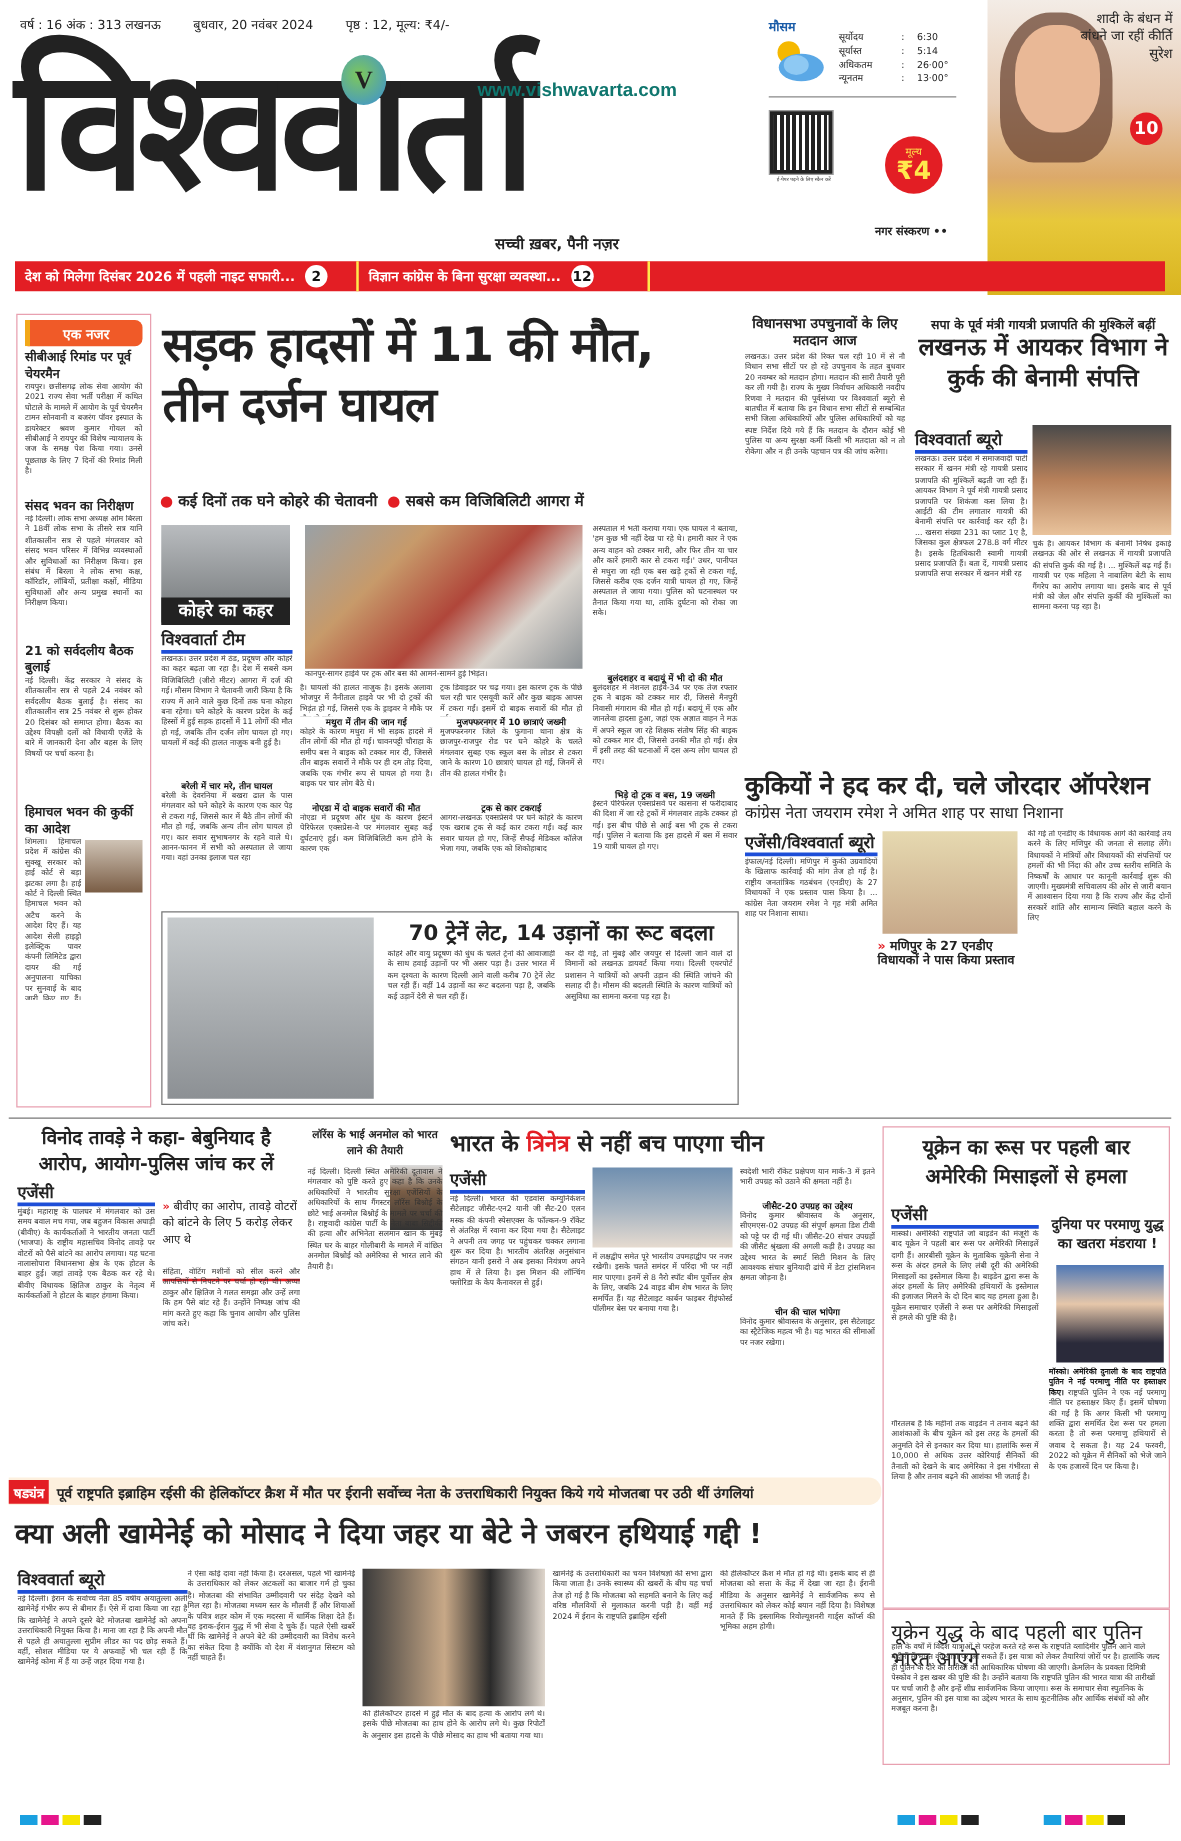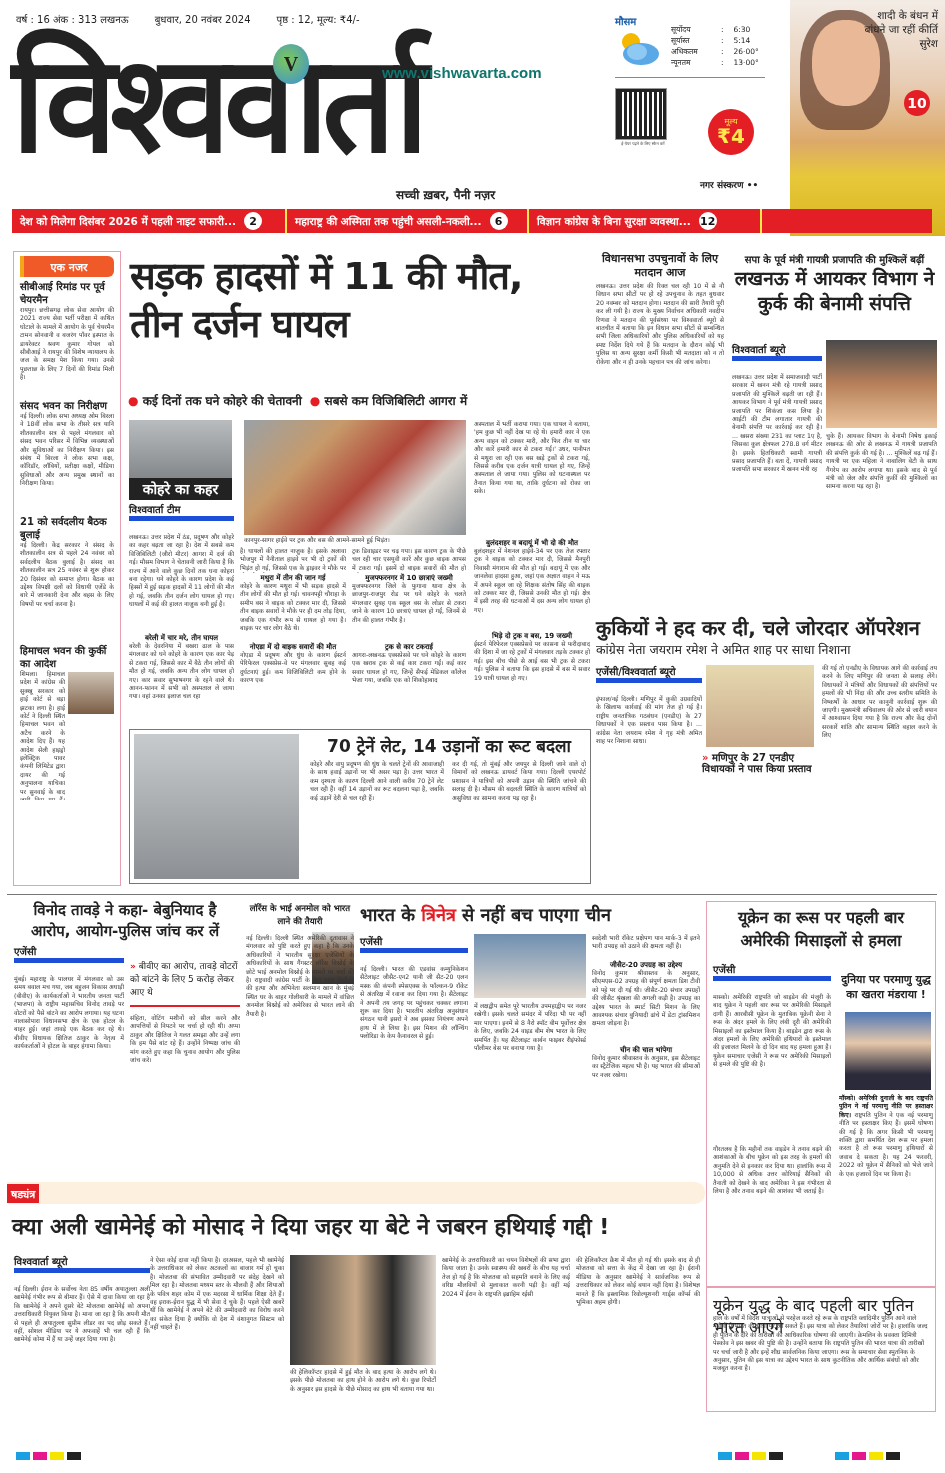--- a/index.html
+++ b/index.html
@@ -34,21 +34,21 @@
 .sidebar{top:251px;left:13px;width:108px;height:635px;border:1px solid #e8a0b0;padding:4px 6px}
 .ekbadge{background:#f05a28;border-left:4px solid #f2a818;color:#fff;font-weight:bold;font-size:11px;text-align:center;padding:3px 0;border-radius:0 6px 6px 0}
 .sh{font-size:10px;line-height:13px;font-weight:bold;margin-top:3px}
 .mainhead{top:252px;left:130px;width:450px;font-size:38px;line-height:48px;font-weight:bold;text-align:left;letter-spacing:-1px}
 .subhead{top:392px;left:128px;width:460px;font-size:12px;font-weight:bold;display:flex;gap:8px}
 .dot{color:#e31e24}
 .photo1{top:420px;left:129px;width:103px;height:78px;background:linear-gradient(#b9bcbf,#727678)}
 .photo1cap{top:478px;left:129px;width:103px;height:22px;background:#222;color:#fff;font-size:14px;font-weight:bold;text-align:center;line-height:22px}
 .photo2{top:420px;left:244px;width:222px;height:115px;background:linear-gradient(135deg,#9aa1a6 0%,#c79a6a 30%,#b0463a 55%,#d9d3cc 75%,#8c9296 100%)}
 .cap2{top:536px;left:244px;width:222px;font-size:7px}
-.byline{font-size:10px;font-weight:bold;border-bottom:5px solid #1d4ed8;margin-bottom:12px}
+.byline{font-size:13px;font-weight:bold;border-bottom:3px solid #1d4ed8;margin-bottom:1px}
 .col{font-size:6.2px;line-height:8.4px;text-align:justify;color:#333;overflow:hidden}
 .col b{color:#111}
 .colh{font-size:7px;font-weight:bold;text-align:center;color:#111}
 .trainbox{top:729px;left:129px;width:462px;height:155px;border:1px solid #777}
 .trainpic{position:absolute;left:4px;top:4px;width:165px;height:145px;background:linear-gradient(#c7cbcd,#8c9094)}
 .trainhead{position:absolute;left:180px;top:4px;width:278px;font-size:17px;font-weight:bold;text-align:center}
 .vs{top:252px;left:596px;width:128px}
 .vs h3{font-size:11px;line-height:14px;text-align:center}
 .gayhead{top:252px;left:732px;width:205px;text-align:center}
 .gay1{font-size:10px;font-weight:bold}
@@ -131,24 +131,20 @@
     <div class="face"></div>
   </div>
 <div class="abs celebtxt">शादी के बंधन में बांधने जा रहीं कीर्ति सुरेश</div>
 <div class="abs celebno">10</div>
 
 <div class="abs ticker">
   <div class="tick" style="width:275px">
       <span>देश को मिलेगा दिसंबर 2026 में पहली नाइट सफारी...</span>
       <span class="n">2</span>
     </div>
-  <div class="tick" style="width:242px">
-      <span>महाराष्ट्र की अस्मिता तक पहुंची असली-नकली...</span>
-      <span class="n">6</span>
-    </div>
   <div class="tick" style="width:233px">
       <span>विज्ञान कांग्रेस के बिना सुरक्षा व्यवस्था...</span>
       <span class="n">12</span>
     </div>
 </div>
 
 <div class="abs sidebar">
   <div class="ekbadge">एक नजर</div>
   <div class="sh">सीबीआई रिमांड पर पूर्व चेयरमैन</div>
   <div class="small" style="height:90px">रायपुर। छत्तीसगढ़ लोक सेवा आयोग की 2021 राज्य सेवा भर्ती परीक्षा में कथित घोटाले के मामले में आयोग के पूर्व चेयरमैन टामन सोनवानी व बजरंग पॉवर इस्पात के डायरेक्टर श्रवण कुमार गोयल को सीबीआई ने रायपुर की विशेष न्यायालय के जज के समक्ष पेश किया गया। उनसे पूछताछ के लिए 7 दिनों की रिमांड मिली है।</div>
@@ -232,21 +228,21 @@
 <div class="abs jrcap"><span style="color:#e31e24">»</span> <span>मणिपुर के 27 एनडीए विधायकों ने पास किया प्रस्ताव</span></div>
 <div class="abs col" style="top:664px;left:822px;width:115px;height:222px">की गई तो एनडीए के विधायक आगे की कार्रवाई तय करने के लिए मणिपुर की जनता से सलाह लेंगे। विधायकों ने मंत्रियों और विधायकों की संपत्तियों पर हमलों की भी निंदा की और उच्च स्तरीय समिति के निष्कर्षों के आधार पर कानूनी कार्रवाई शुरू की जाएगी। मुख्यमंत्री सचिवालय की ओर से जारी बयान में आश्वासन दिया गया है कि राज्य और केंद्र दोनों सरकारें शांति और सामान्य स्थिति बहाल करने के लिए</div>
 
 <div class="abs" style="top:894px;left:7px;width:930px;border-top:1px solid #777"></div>
 
 <div class="abs bd" style="top:900px;left:14px;width:222px;text-align:center">विनोद तावड़े ने कहा- बेबुनियाद है आरोप, आयोग-पुलिस जांच कर लें</div>
 <div class="abs" style="top:944px;left:14px;width:110px">
   <div class="byline">एजेंसी</div>
   <div class="col" style="height:222px">मुंबई। महाराष्ट्र के पालघर में मंगलवार को उस समय बवाल मच गया, जब बहुजन विकास अघाड़ी (बीवीए) के कार्यकर्ताओं ने भारतीय जनता पार्टी (भाजपा) के राष्ट्रीय महासचिव विनोद तावड़े पर वोटरों को पैसे बांटने का आरोप लगाया। यह घटना नालासोपारा विधानसभा क्षेत्र के एक होटल के बाहर हुई। जहां तावड़े एक बैठक कर रहे थे। बीवीए विधायक क्षितिज ठाकुर के नेतृत्व में कार्यकर्ताओं ने होटल के बाहर हंगामा किया।</div>
 </div>
-<div class="abs" style="top:960px;left:130px;width:110px;font-size:9px;line-height:13px;border-bottom:2px solid #e31e24;padding-bottom:6px"><span style="color:#e31e24;font-weight:bold">»</span> <span>बीवीए का आरोप, तावड़े वोटरों को बांटने के लिए 5 करोड़ लेकर आए थे</span></div>
+<div class="abs" style="top:960px;left:130px;width:110px;font-size:9px;line-height:13px;border-bottom:2px solid #e31e24;padding-bottom:24px"><span style="color:#e31e24;font-weight:bold">»</span> <span>बीवीए का आरोप, तावड़े वोटरों को बांटने के लिए 5 करोड़ लेकर आए थे</span></div>
 <div class="abs col" style="top:1014px;left:130px;width:110px;height:152px">संहिता, वोटिंग मशीनों को सील करने और आपत्तियों से निपटने पर चर्चा हो रही थी। अप्पा ठाकुर और क्षितिज ने गलत समझा और उन्हें लगा कि हम पैसे बांट रहे हैं। उन्होंने निष्पक्ष जांच की मांग करते हुए कहा कि चुनाव आयोग और पुलिस जांच करे।</div>
 
 <div class="abs" style="top:902px;left:246px;width:108px;font-size:8.5px;font-weight:bold;line-height:13px;text-align:center">लॉरेंस के भाई अनमोल को भारत लाने की तैयारी</div>
 <div class="abs" style="top:932px;left:312px;width:42px;height:52px;background:linear-gradient(#ddd,#7a5d45 40%,#333)"></div>
 <div class="abs col" style="top:934px;left:246px;width:108px;height:232px">नई दिल्ली। दिल्ली स्थित अमेरिकी दूतावास ने मंगलवार को पुष्टि करते हुए कहा है कि उनके अधिकारियों ने भारतीय सुरक्षा एजेंसियों के अधिकारियों के साथ गैंगस्टर लॉरेंस बिश्नोई के छोटे भाई अनमोल बिश्नोई के मामले पर चर्चा की है। राष्ट्रवादी कांग्रेस पार्टी के नेता बाबा सिद्दीकी की हत्या और अभिनेता सलमान खान के मुंबई स्थित घर के बाहर गोलीबारी के मामले में वांछित अनमोल बिश्नोई को अमेरिका से भारत लाने की तैयारी है।</div>
 
 <div class="abs" style="top:902px;left:360px;width:340px;font-size:18px;font-weight:bold"><span>भारत के </span><span style="color:#e31e24">त्रिनेत्र</span><span> से नहीं बच पाएगा चीन</span></div>
 <div class="abs" style="top:934px;left:360px;width:108px">
   <div class="byline">एजेंसी</div>
   <div class="col" style="height:220px">नई दिल्ली। भारत की एडवांस कम्युनिकेशन सैटेलाइट जीसैट-एन2 यानी जी सैट-20 एलन मस्क की कंपनी स्पेसएक्स के फॉल्कन-9 रॉकेट से अंतरिक्ष में रवाना कर दिया गया है। सैटेलाइट ने अपनी तय जगह पर पहुंचकर चक्कर लगाना शुरू कर दिया है। भारतीय अंतरिक्ष अनुसंधान संगठन यानी इसरो ने अब इसका नियंत्रण अपने हाथ में ले लिया है। इस मिशन की लॉन्चिंग फ्लोरिडा के केप कैनावरल से हुई।</div>
@@ -272,20 +268,21 @@
   <div class="putinpic"></div>
   <div class="col" style="position:absolute;top:192px;left:132px;width:94px;height:188px"><b>मॉस्को। अमेरिकी दुनाली के बाद राष्ट्रपति पुतिन ने नई परमाणु नीति पर हस्ताक्षर किए।</b> <span>राष्ट्रपति पुतिन ने एक नई परमाणु नीति पर हस्ताक्षर किए हैं। इसमें घोषणा की गई है कि अगर किसी भी परमाणु शक्ति द्वारा समर्थित देश रूस पर हमला करता है तो रूस परमाणु हथियारों से जवाब दे सकता है। यह 24 फरवरी, 2022 को यूक्रेन में सैनिकों को भेजे जाने के एक हजारवें दिन पर किया है।</span></div>
 </div>
 <div class="abs putinbox">
   <div style="position:absolute;top:6px;left:6px;width:218px;font-size:16px;font-weight:normal">यूक्रेन युद्ध के बाद पहली बार पुतिन भारत आएंगे</div>
   <div class="col" style="position:absolute;top:26px;left:6px;width:218px;height:94px;text-align:left">हाल के वर्षों में विदेश यात्राओं से परहेज करते रहे रूस के राष्ट्रपति व्लादिमीर पुतिन आने वाले महीनों में भारत की यात्रा पर आ सकते हैं। इस यात्रा को लेकर तैयारियां जोरों पर है। हालांकि जल्द ही पुतिन के दौरे की तारीखों की आधिकारिक घोषणा की जाएगी। क्रेमलिन के प्रवक्ता दिमित्री पेस्कोव ने इस खबर की पुष्टि की है। उन्होंने बताया कि राष्ट्रपति पुतिन की भारत यात्रा की तारीखों पर चर्चा जारी है और इन्हें शीघ्र सार्वजनिक किया जाएगा। रूस के समाचार सेवा स्पुतनिक के अनुसार, पुतिन की इस यात्रा का उद्देश्य भारत के साथ कूटनीतिक और आर्थिक संबंधों को और मजबूत करना है।</div>
 </div>
 
 <div class="abs shadyantra">
   <span class="sbadge">षड्यंत्र</span>
+  <span class="stext">पूर्व राष्ट्रपति इब्राहिम रईसी की हेलिकॉप्टर क्रैश में मौत पर ईरानी सर्वोच्च नेता के उत्तराधिकारी नियुक्त किये गये मोजतबा पर उठी थीं उंगलियां</span>
 </div>
 <div class="abs khamhead">क्या अली खामेनेई को मोसाद ने दिया जहर या बेटे ने जबरन हथियाई गद्दी !</div>
 <div class="abs" style="top:1254px;left:14px;width:136px">
   <div class="byline">विश्ववार्ता ब्यूरो</div>
   <div class="col" style="height:190px">नई दिल्ली। ईरान के सर्वोच्च नेता 85 वर्षीय अयातुल्ला अली खामेनेई गंभीर रूप से बीमार हैं। ऐसे में दावा किया जा रहा है कि खामेनेई ने अपने दूसरे बेटे मोजतबा खामेनेई को अपना उत्तराधिकारी नियुक्त किया है। माना जा रहा है कि अपनी मौत से पहले ही अयातुल्ला सुप्रीम लीडर का पद छोड़ सकते हैं। वहीं, सोशल मीडिया पर ये अफवाहें भी चल रही हैं कि खामेनेई कोमा में हैं या उन्हें जहर दिया गया है।</div>
 </div>
 <div class="abs col" style="top:1256px;left:150px;width:134px;height:200px">ने ऐसा कोई दावा नहीं किया है। दरअसल, पहले भी खामेनेई के उत्तराधिकार को लेकर अटकलों का बाजार गर्म हो चुका है। मोजतबा की संभावित उम्मीदवारी पर संदेह देखने को मिल रहा है। मोजतबा मध्यम स्तर के मौलवी हैं और शियाओं के पवित्र शहर कोम में एक मदरसा में धार्मिक शिक्षा देते हैं। वह इराक-ईरान युद्ध में भी सेवा दे चुके हैं। पहले ऐसी खबरें थीं कि खामेनेई ने अपने बेटे की उम्मीदवारी का विरोध करने का संकेत दिया है क्योंकि वो देश में वंशानुगत सिस्टम को नहीं चाहते हैं।</div>
 <div class="abs khampic"></div>
 <div class="abs col" style="top:1368px;left:290px;width:146px;height:88px">की हेलिकॉप्टर हादसे में हुई मौत के बाद हत्या के आरोप लगे थे। इसके पीछे मोजतबा का हाथ होने के आरोप लगे थे। कुछ रिपोर्टों के अनुसार इस हादसे के पीछे मोसाद का हाथ भी बताया गया था।</div>
 <div class="abs col" style="top:1256px;left:442px;width:128px;height:200px">खामेनेई के उत्तराधिकारी का चयन विशेषज्ञों की सभा द्वारा किया जाता है। उनके स्वास्थ्य की खबरों के बीच यह चर्चा तेज हो गई है कि मोजतबा को सहमति बनाने के लिए कई वरिष्ठ मौलवियों से मुलाकात करनी पड़ी है। वहीं मई 2024 में ईरान के राष्ट्रपति इब्राहिम रईसी</div>

